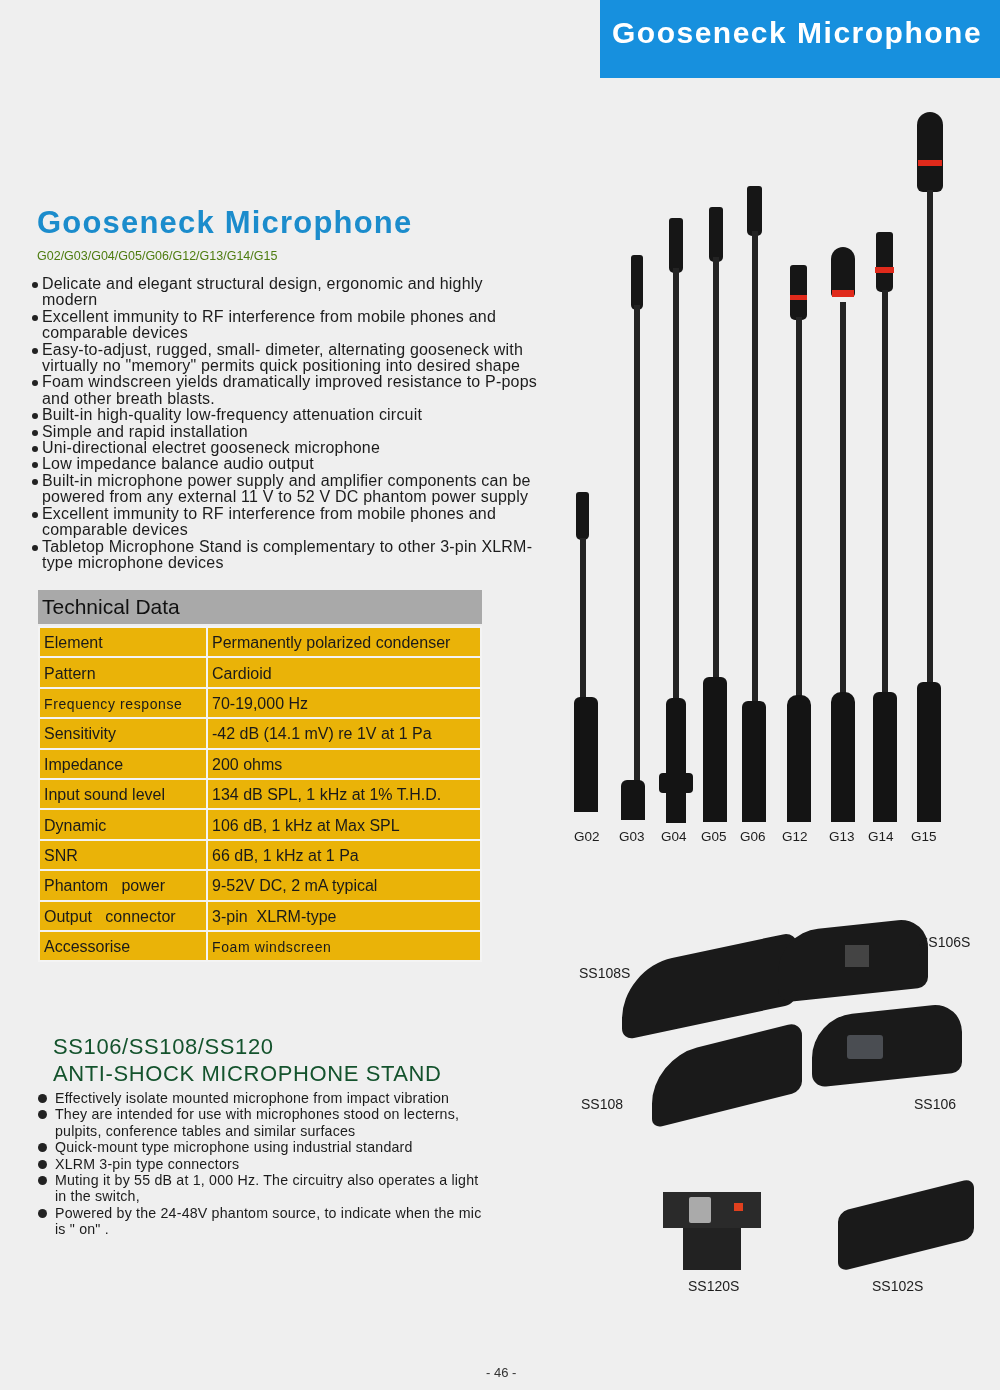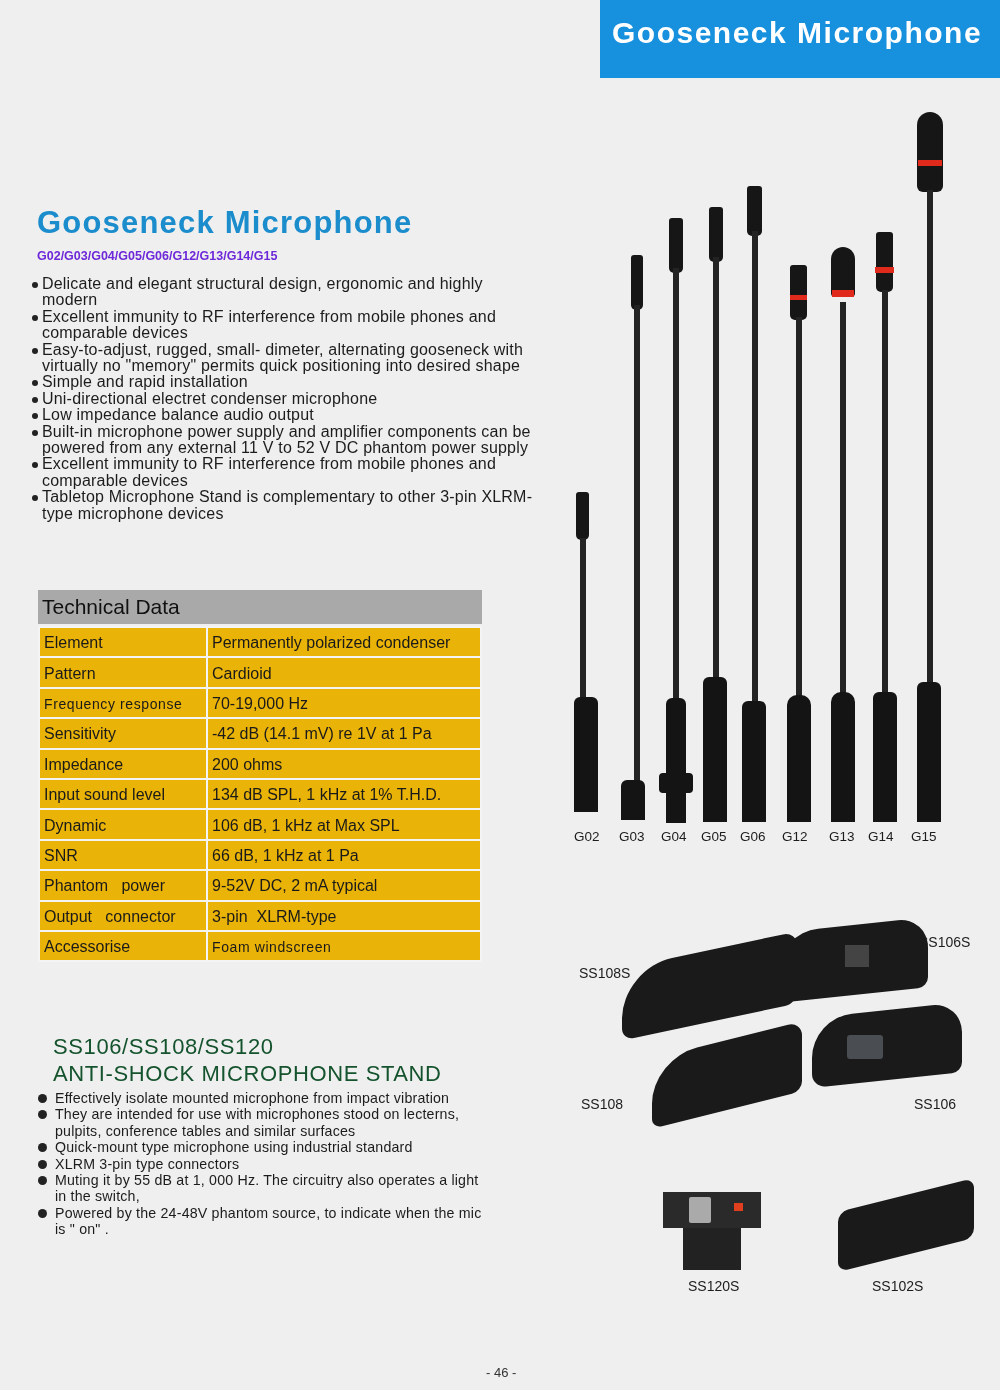--- a/index.html
+++ b/index.html
@@ -20,21 +20,21 @@
       letter-spacing: 1.5px;
       padding: 16px 0 0 12px;
       white-space: nowrap;
     }
     .main-title {
       position: absolute; left: 37px; top: 205px;
       font-size: 31px; color: #1b8ccc; letter-spacing: 1.2px;
     }
     .models {
       position: absolute; left: 37px; top: 249px;
-      font-size: 12.5px; color: #6d28d9; font-weight: bold; text-align: right;
+      font-size: 12.5px; color: #4d7c0f; font-weight: normal; text-align: right;
     }
     .features {
       position: absolute; left: 31px; top: 276px; width: 510px;
       list-style: none; font-size: 16px; line-height: 16.4px; letter-spacing: 0.2px;
     }
     .features li { position: relative; padding-left: 11px; }
     .features li::before {
       content: ""; position: absolute; left: 1px; top: 6px;
       width: 6px; height: 6px; border-radius: 50%; background: #222;
     }
@@ -83,22 +83,24 @@
 
 <div class="banner">Gooseneck Microphone</div>
 
 <h1 class="main-title">Gooseneck Microphone</h1>
 <div class="models">G02/G03/G04/G05/G06/G12/G13/G14/G15</div>
 
 <ul class="features">
   <li>Delicate and elegant structural design, ergonomic and highly modern</li>
   <li>Excellent immunity to RF interference from mobile phones and comparable devices</li>
   <li>Easy-to-adjust, rugged, small- dimeter, alternating gooseneck with virtually no "memory" permits quick positioning into desired shape</li>
+  <li>Foam windscreen yields dramatically improved resistance to P-pops and other breath blasts.</li>
+  <li>Built-in high-quality low-frequency attenuation circuit</li>
   <li>Simple and rapid installation</li>
-  <li>Uni-directional electret condenser microphone</li>
+  <li>Uni-directional electret gooseneck microphone</li>
   <li>Low impedance balance audio output</li>
   <li>Built-in microphone power supply and amplifier components can be powered from any external 11 V to 52 V DC phantom power supply</li>
   <li>Excellent immunity to RF interference from mobile phones and comparable devices</li>
   <li>Tabletop Microphone Stand is complementary to other 3-pin XLRM-type microphone devices</li>
 </ul>
 
 <div class="tech-header">Technical Data</div>
 <table class="tech">
   <tbody>
     <tr>

